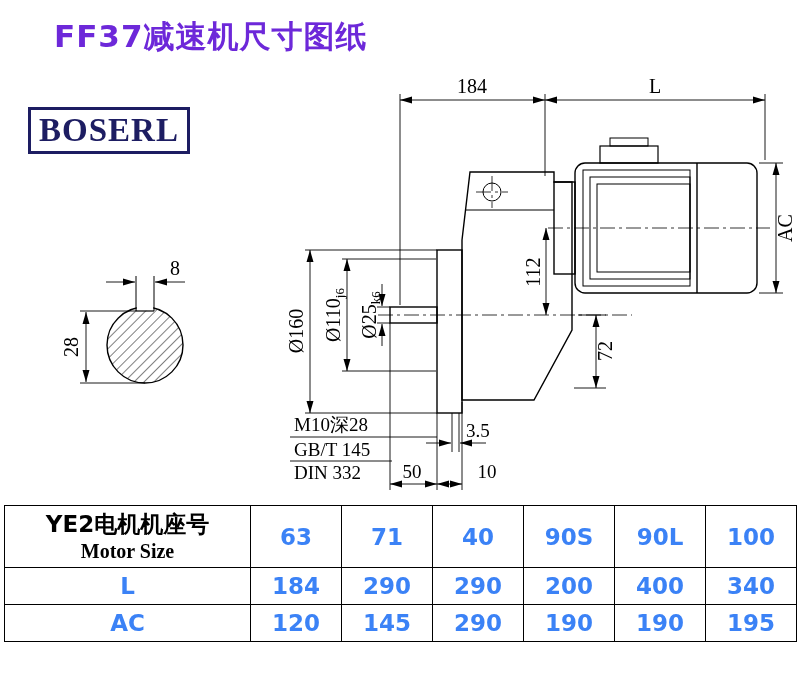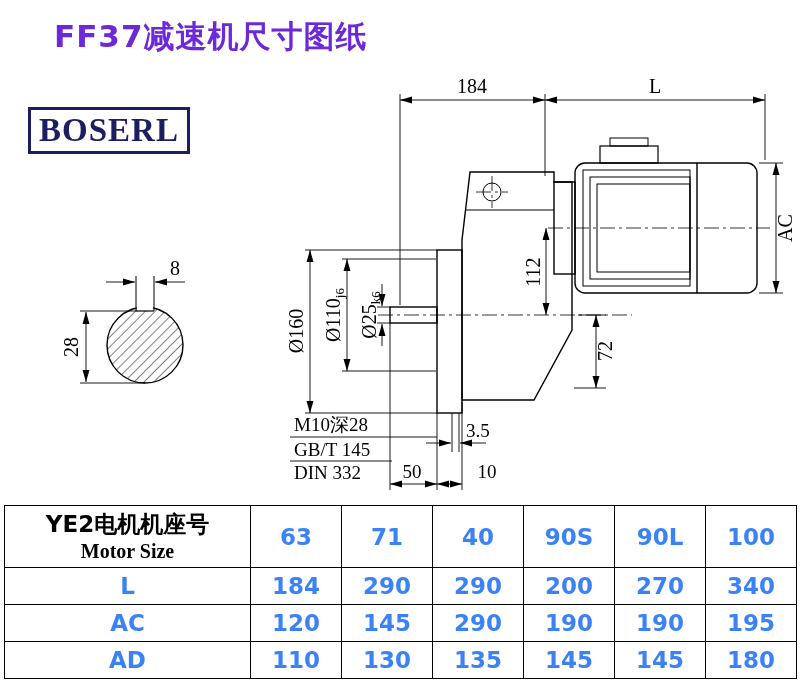--- a/index.html
+++ b/index.html
@@ -184,37 +184,28 @@
       <td class="num">90S</td>
       <td class="num">90L</td>
       <td class="num">100</td>
     </tr>
     <tr>
       <th class="rowlab">L</th>
       <td class="num">184</td>
       <td class="num">290</td>
       <td class="num">290</td>
       <td class="num">200</td>
-      <td class="num">270</td>
+      <td class="num">400</td>
       <td class="num">340</td>
     </tr>
     <tr>
       <th class="rowlab">AC</th>
       <td class="num">120</td>
       <td class="num">145</td>
       <td class="num">290</td>
       <td class="num">190</td>
       <td class="num">190</td>
       <td class="num">195</td>
     </tr>
-    <tr>
-      <th class="rowlab">AD</th>
-      <td class="num">110</td>
-      <td class="num">130</td>
-      <td class="num">135</td>
-      <td class="num">145</td>
-      <td class="num">145</td>
-      <td class="num">180</td>
-    </tr>
   </tbody>
     </table>
 
 </div>
 
 </body></html>

